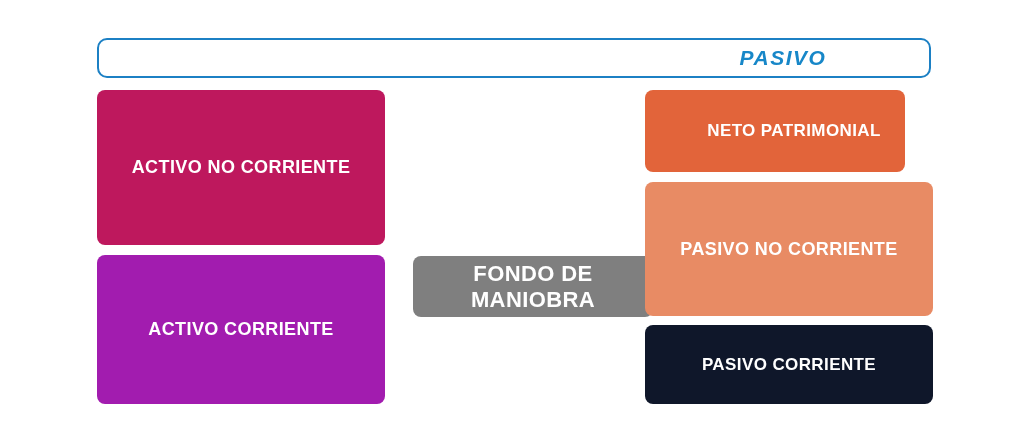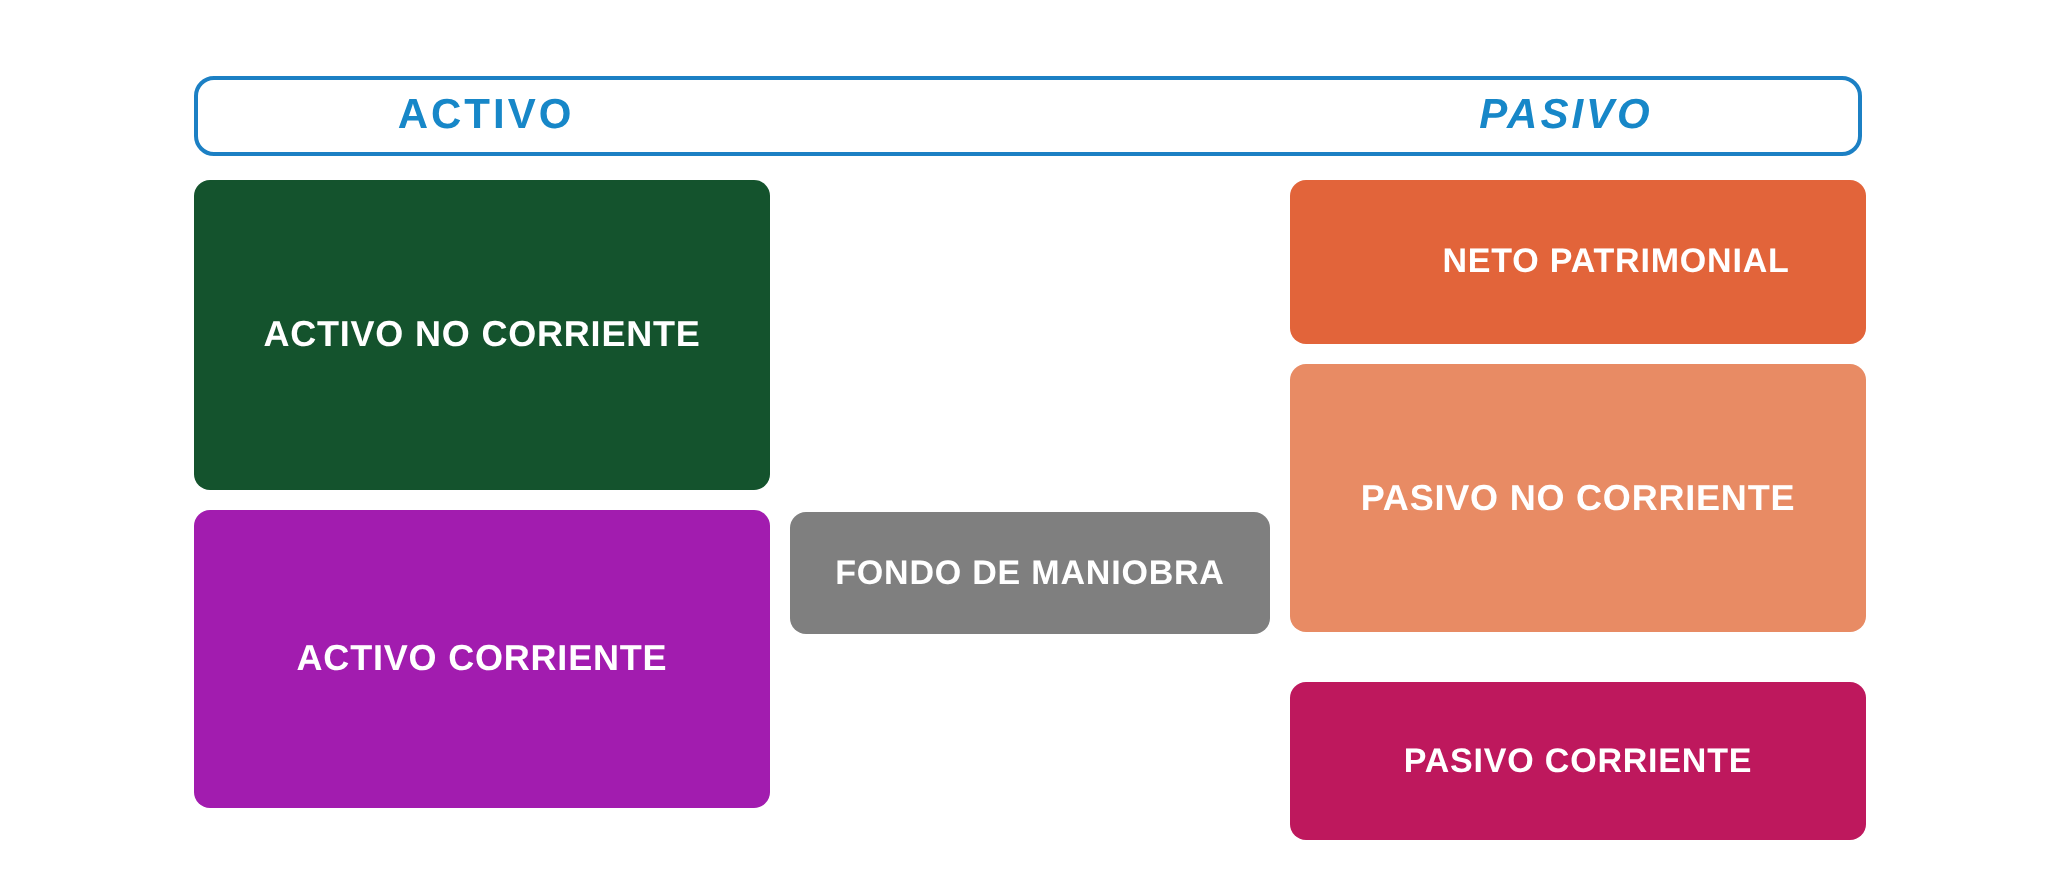--- a/index.html
+++ b/index.html
@@ -47,40 +47,39 @@
     align-items: center;
     justify-content: center;
     color: #ffffff;
     font-size: 18px;
     font-weight: 700;
     letter-spacing: 0.4px;
     text-align: center;
   }
   .box-activo-nc   { left: 97px;  top: 90px;  width: 288px; height: 155px; }
   .box-activo-c    { left: 97px;  top: 255px; width: 288px; height: 149px; }
-  .box-fondo       { left: 395px; top: 256px; width: 240px; height: 61px;  font-size: 17px; }
-  .box-neto        { left: 645px; top: 90px;  width: 288px; height: 82px;  font-size: 17px; padding-left: 38px; }
+  .box-fondo       { left: 413px; top: 256px; width: 240px; height: 61px;  font-size: 22px; }
+  .box-neto        { left: 645px; top: 90px;  width: 260px; height: 82px;  font-size: 17px; padding-left: 38px; }
   .box-pasivo-nc   { left: 645px; top: 182px; width: 288px; height: 134px; }
   .box-pasivo-c    { left: 645px; top: 325px; width: 288px; height: 79px;  font-size: 17px; }
 </style>
 </head>
 <body>
 
 <div class="canvas">
 
   <div class="header-bar">
-    <div class="header-label left" style="color: rgb(23, 135, 200);">ACTIVO</div>
     <div class="header-label right" style="color: rgb(23, 135, 200);">PASIVO</div>
   </div>
 
-  <div class="box box-activo-nc" style="background: #14532d;">ACTIVO NO CORRIENTE</div>
+  <div class="box box-activo-nc" style="background: #be185d;">ACTIVO NO CORRIENTE</div>
 
   <div class="box box-activo-c" style="background: #a21caf;">ACTIVO CORRIENTE</div>
 
   <div class="box box-fondo" style="background: rgb(127, 127, 127);">FONDO DE MANIOBRA</div>
 
   <div class="box box-neto" style="background: rgb(226, 100, 58);">NETO PATRIMONIAL</div>
 
   <div class="box box-pasivo-nc" style="background: rgb(232, 139, 100);">PASIVO NO CORRIENTE</div>
 
-  <div class="box box-pasivo-c" style="background: #be185d; margin-top: 16px;">PASIVO CORRIENTE</div>
+  <div class="box box-pasivo-c" style="background: #0f172a;">PASIVO CORRIENTE</div>
 
 </div>
 
 </body></html>

